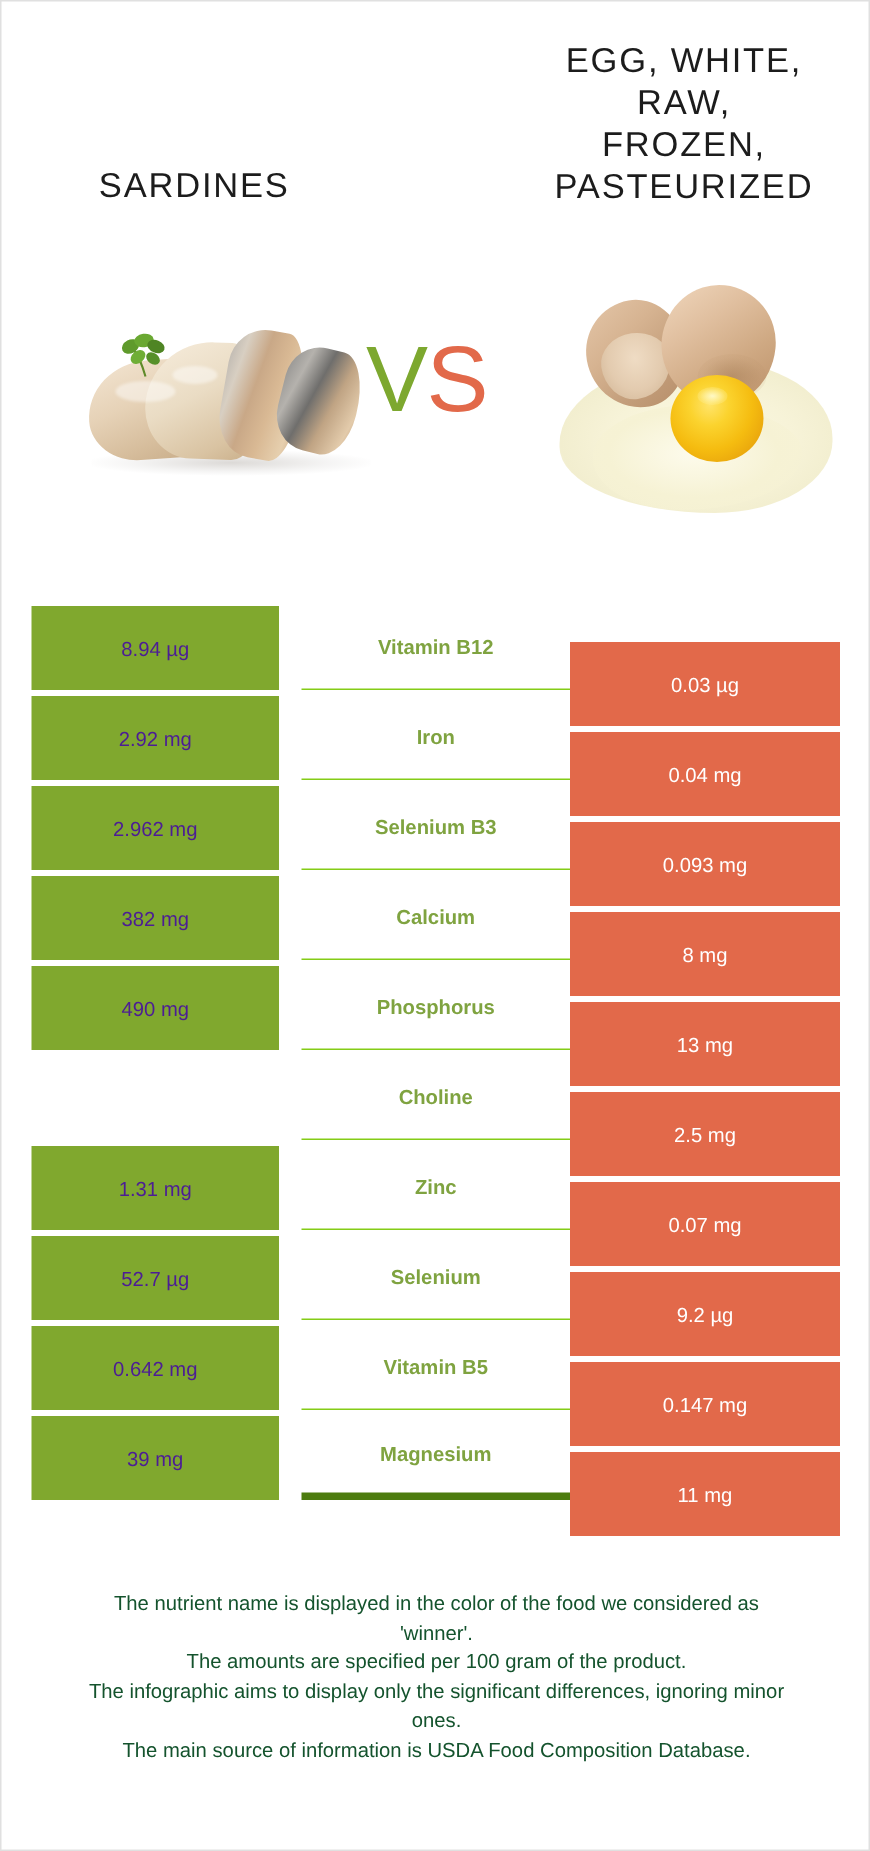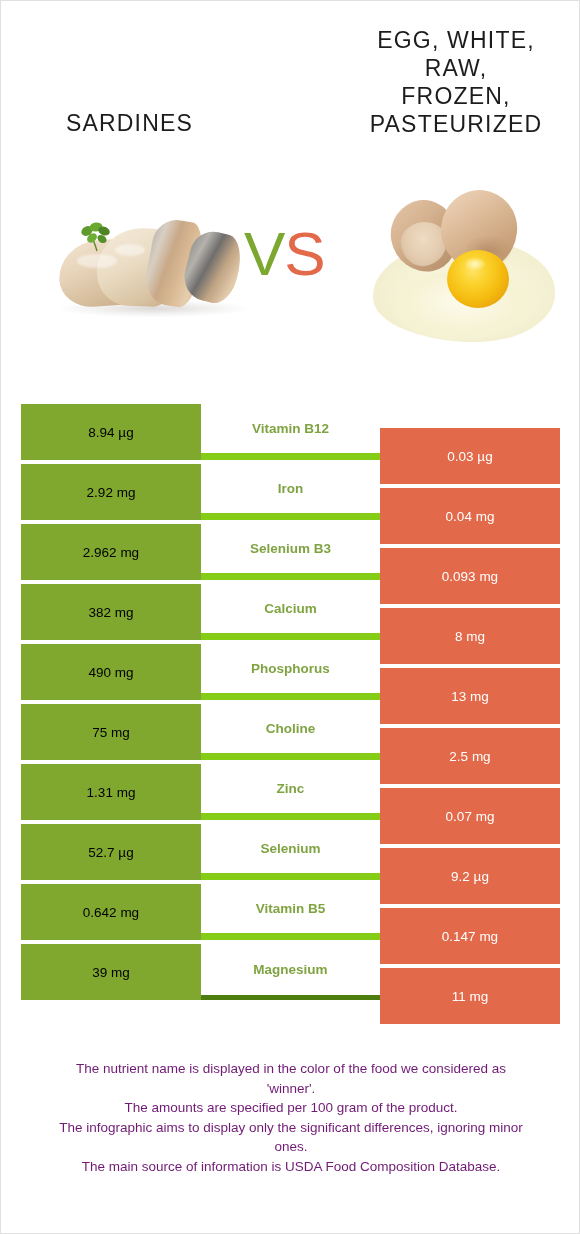--- a/index.html
+++ b/index.html
@@ -189,51 +189,51 @@
     top: 0;
     height: 56px;
     display: flex;
     align-items: center;
     justify-content: center;
     font-size: 13.5px;
     box-sizing: border-box;
   }
   .cell-left {
     left: 0;
-    width: 180px;
+    width: 165px;
     background: #80a82e;
-    color: #000000;
+    color: #4c1d95;
   }
   .cell-mid {
     left: 180px;
     width: 179px;
     background: #ffffff;
     color: #7fa340;
     font-weight: bold;
-    border-bottom: 7px solid #84cc16;
+    border-bottom: 1px solid #84cc16;
   }
   .cell-right {
     left: 359px;
     width: 180px;
     background: #e2694a;
     color: #ffffff;
     margin-top: 24px;
   }
   .row:last-child .cell-mid { border-bottom: 5px solid #4d7c0f; }
 
   
   .footer {
     position: absolute;
     left: 18px;
     top: 1058px;
     width: 544px;
     text-align: center;
     font-size: 13.5px;
     line-height: 19.5px;
-    color: #701a75;
+    color: #14532d;
   }
   .footer .fline { display: block; }
 </style>
 </head>
 <body>
 
 <div class="header">
   <div class="title title-left">SARDINES</div>
   <div class="title title-right">
     <span class="tline">EGG, WHITE,</span>
@@ -306,21 +306,20 @@
     <div class="cell cell-right">8 mg</div>
   </div>
 
   <div class="row">
     <div class="cell cell-left">490 mg</div>
     <div class="cell cell-mid">Phosphorus</div>
     <div class="cell cell-right">13 mg</div>
   </div>
 
   <div class="row">
-    <div class="cell cell-left">75 mg</div>
     <div class="cell cell-mid">Choline</div>
     <div class="cell cell-right">2.5 mg</div>
   </div>
 
   <div class="row">
     <div class="cell cell-left">1.31 mg</div>
     <div class="cell cell-mid">Zinc</div>
     <div class="cell cell-right">0.07 mg</div>
   </div>
 

